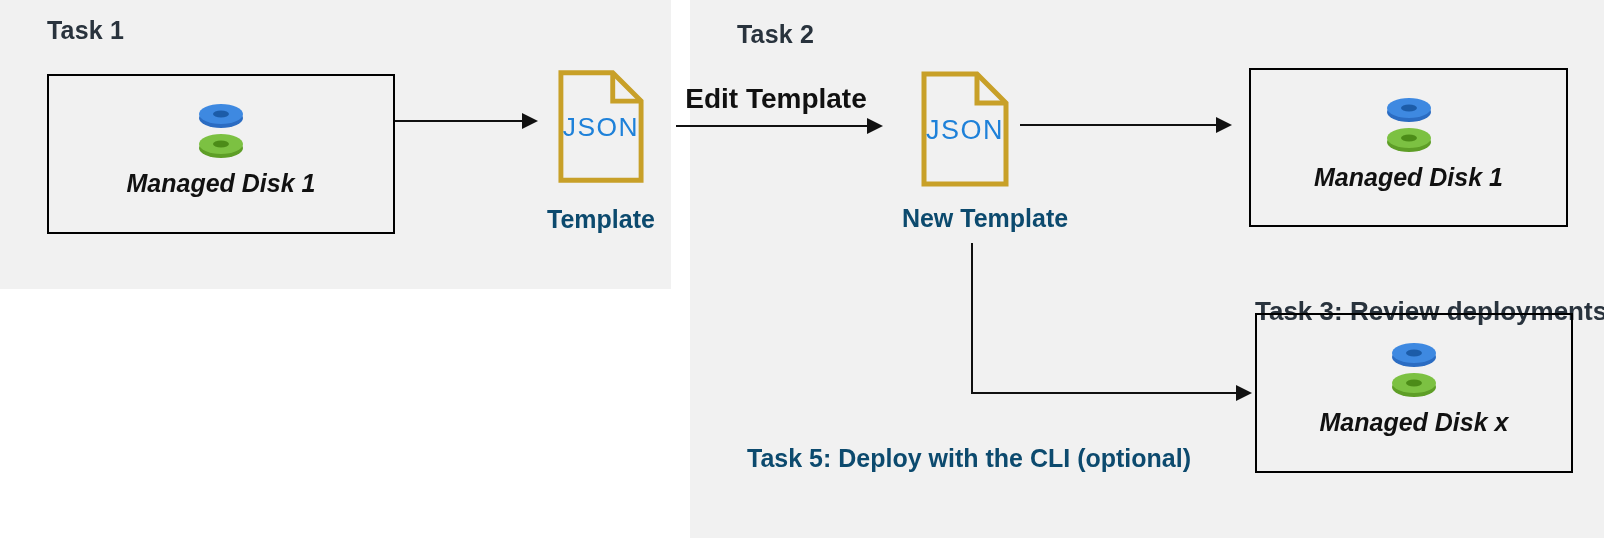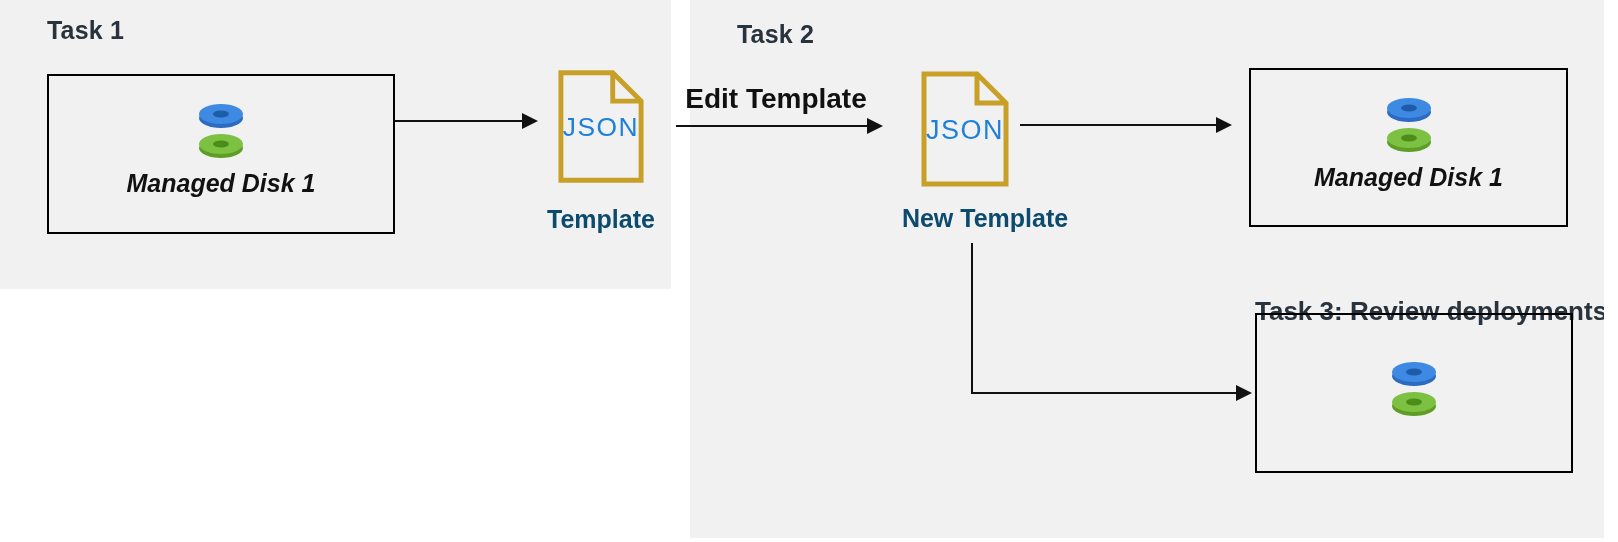--- a/index.html
+++ b/index.html
@@ -117,16 +117,18 @@
 
   <div class="disk-box" style="left:1255px; top:313px; width:318px; height:160px;">
     <svg width="66" height="58" viewBox="0 0 66 58">
       <ellipse cx="33" cy="46" rx="22" ry="10" fill="#5e9e27"></ellipse>
       <ellipse cx="33" cy="42" rx="22" ry="10" fill="#7cc142"></ellipse>
       <ellipse cx="33" cy="42" rx="8" ry="3.5" fill="#4c8c18"></ellipse>
       <ellipse cx="33" cy="16" rx="22" ry="10" fill="#2b6cc2"></ellipse>
       <ellipse cx="33" cy="12" rx="22" ry="10" fill="#3e89e1"></ellipse>
       <ellipse cx="33" cy="12" rx="8" ry="3.5" fill="#1c5ca8"></ellipse>
     </svg>
+    <div class="box-label">Managed Disk x</div>
   </div>
 
+  <div class="caption" style="left:747px; top:444px;">Task 5: Deploy with the CLI (optional)</div>
 
 </div>
 
 </body></html>

